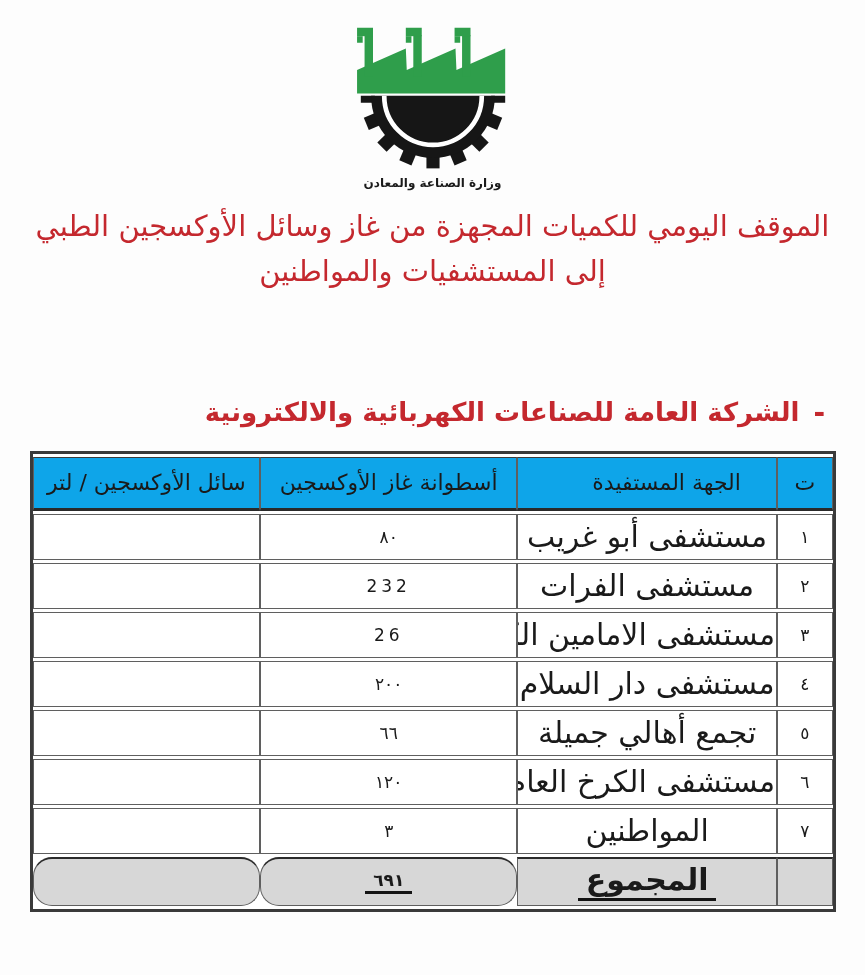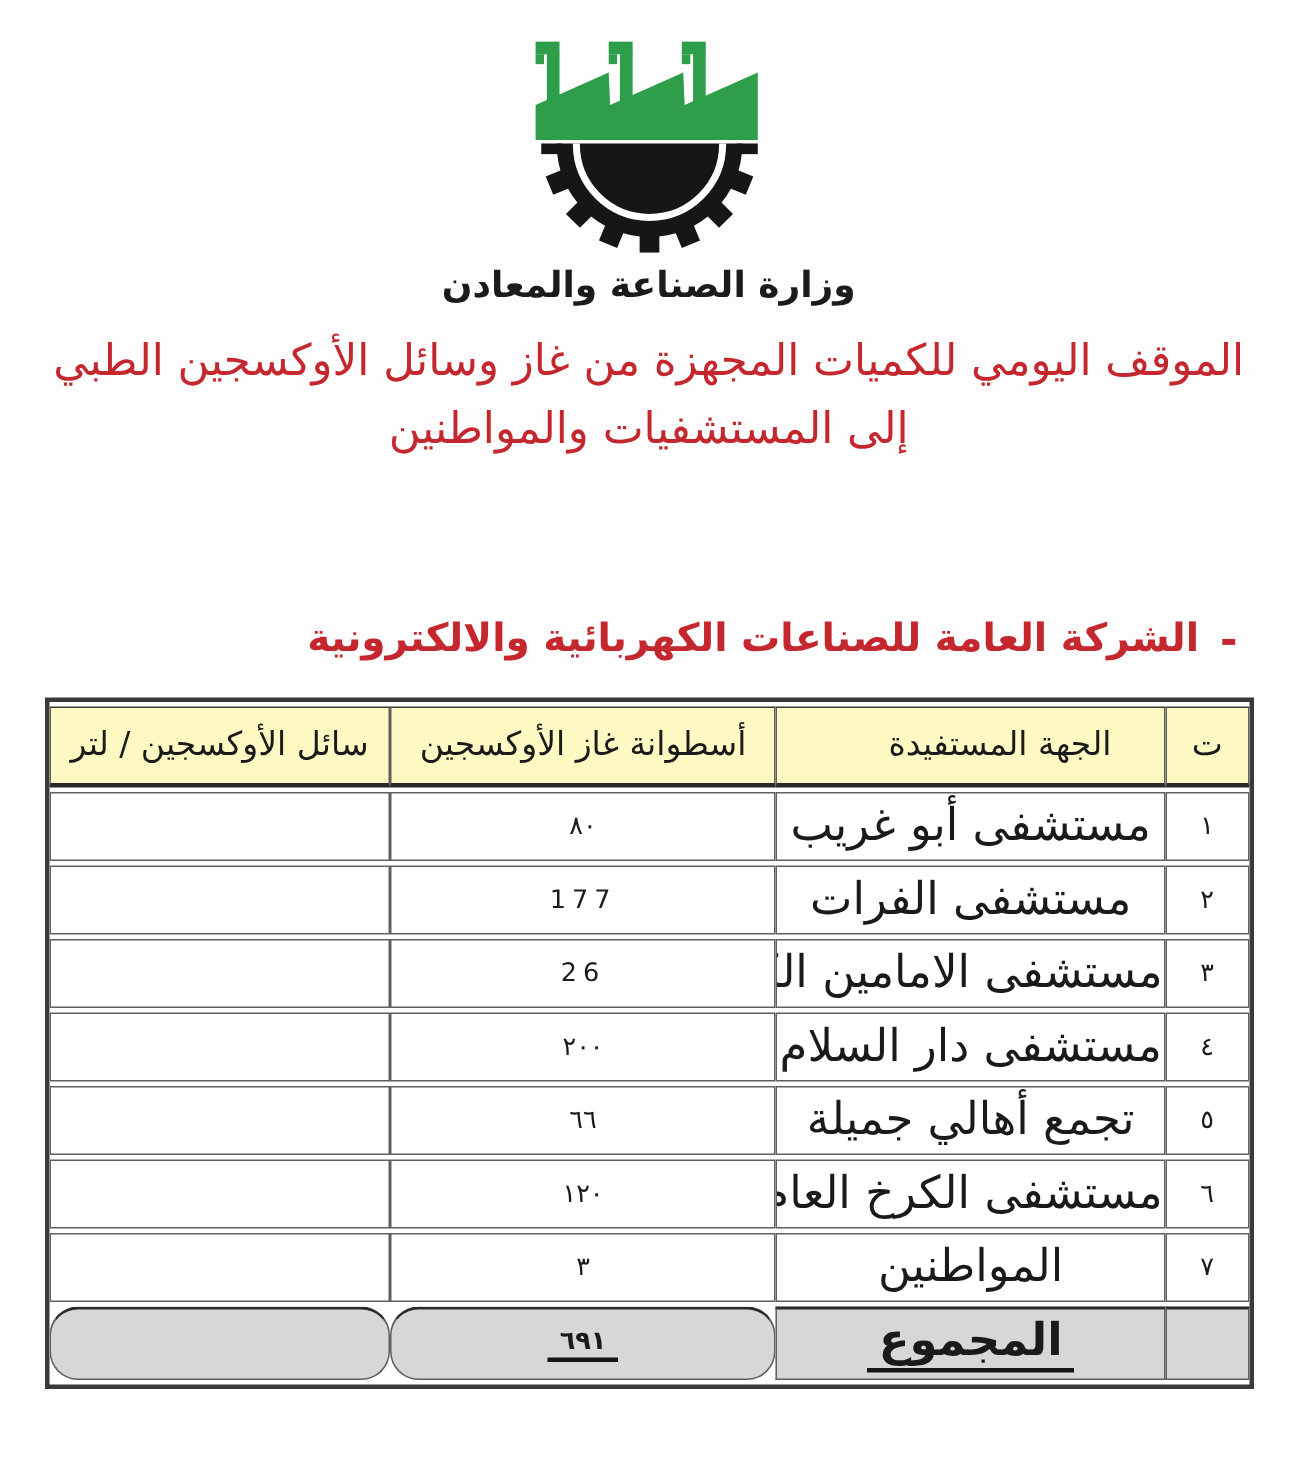--- a/index.html
+++ b/index.html
@@ -13,21 +13,21 @@
   .page { width: 865px; height: 975px; position: relative; }
 
   
   .logo-wrap {
     padding-top: 24px;
     display: flex; flex-direction: column; align-items: center;
   }
   .logo-svg { width: 172px; height: 150px; display: block; }
   .ministry-name {
     margin-top: 2px;
-    font-size: 24px; font-weight: bold; color: #1b1b1b;
+    font-size: 12px; font-weight: bold; color: #1b1b1b;
     text-align: center;
   }
 
   
   .doc-title {
     margin: 14px auto 0 auto;
     width: 830px;
     text-align: center;
     color: #c4282e;
     font-weight: normal;
@@ -59,21 +59,21 @@
   }
   .oxy th, .oxy td {
     border: 1.5px solid #5f5f5f;
     text-align: center;
     vertical-align: middle;
     color: #1a1a1a;
     overflow: hidden;
     white-space: nowrap;
   }
   .oxy th {
-    background: #fef9c3;
+    background: #0ea5e9;
     height: 48px;
     font-weight: normal;
     font-size: 22px;
     border-bottom: 3px solid #2a2a2a;
     border-top: 1.5px solid #3a3a3a;
     margin-top: 28px;
   }
   .oxy td { height: 42px; background: #fff; font-size: 30px; }
   .col-no    { width: 55px; }
   .col-ent   { width: 258px; padding-left: 40px; }
@@ -185,21 +185,21 @@
     <tbody>
       <tr>
         <td class="no-cell">١</td>
         <td>مستشفى أبو غريب</td>
         <td class="num">٨٠</td>
         <td class="num"></td>
       </tr>
       <tr>
         <td class="no-cell">٢</td>
         <td>مستشفى الفرات</td>
-        <td class="num">177</td>
+        <td class="num">232</td>
         <td class="num"></td>
       </tr>
       <tr>
         <td class="no-cell">٣</td>
         <td>مستشفى الامامين الكاظميين</td>
         <td class="num">26</td>
         <td class="num"></td>
       </tr>
       <tr>
         <td class="no-cell">٤</td>

